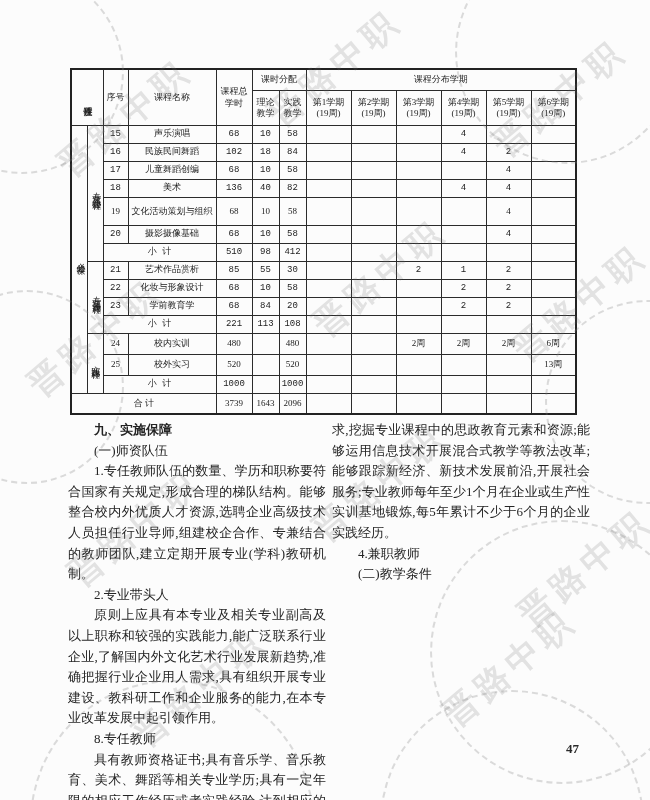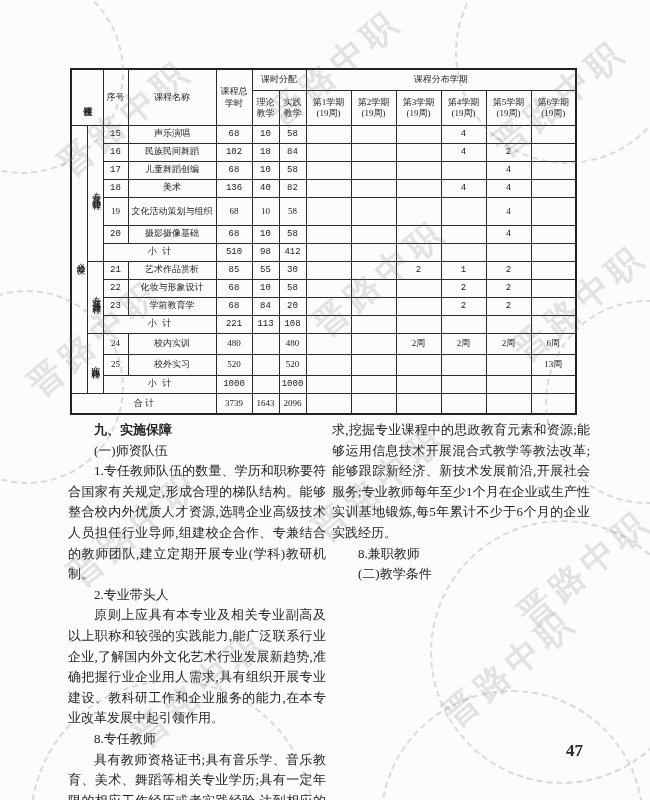--- a/index.html
+++ b/index.html
@@ -40,21 +40,21 @@
   .textcol.left  { left:68px; }
   .textcol.right { left:332px; }
   .textcol p {
     margin:0; font-size:13px; line-height:20.6px; text-align:justify;
     text-indent:2em; color:#242424; word-break:break-all;
   }
   .textcol p.sec-title { font-weight:bold; }
   .textcol p.cont { text-indent:0; }
   .pagenum {
     position:absolute; left:566px; top:741px; z-index:2;
-    font-size:17px; font-weight:bold; color:#2a2a2a;
+    font-size:13px; font-weight:bold; color:#2a2a2a;
   }
 </style>
 </head>
 <body>
 
 <div class="sheet">
 
   <div class="wm-layer">
     <div class="wm-circle" style="left:-80px;top:-30px;width:200px;height:200px;"></div>
     <div class="wm-circle" style="left:455px;top:-60px;width:220px;height:220px;"></div>
@@ -334,19 +334,19 @@
     <p>(一)师资队伍</p>
     <p>1.专任教师队伍的数量、学历和职称要符合国家有关规定,形成合理的梯队结构。能够整合校内外优质人才资源,选聘企业高级技术人员担任行业导师,组建校企合作、专兼结合的教师团队,建立定期开展专业(学科)教研机制。</p>
     <p>2.专业带头人</p>
     <p>原则上应具有本专业及相关专业副高及以上职称和较强的实践能力,能广泛联系行业企业,了解国内外文化艺术行业发展新趋势,准确把握行业企业用人需求,具有组织开展专业建设、教科研工作和企业服务的能力,在本专业改革发展中起引领作用。</p>
     <p>8.专任教师</p>
     <p>具有教师资格证书;具有音乐学、音乐教育、美术、舞蹈等相关专业学历;具有一定年限的相应工作经历或者实践经验,达到相应的技术技能水平;具有本专业理论和实践能力;能够落实课程思政要</p>
   </div>
 
   <div class="textcol right">
     <p class="cont">求,挖掘专业课程中的思政教育元素和资源;能够运用信息技术开展混合式教学等教法改革;能够跟踪新经济、新技术发展前沿,开展社会服务;专业教师每年至少1个月在企业或生产性实训基地锻炼,每5年累计不少于6个月的企业实践经历。</p>
-    <p>8.兼职教师</p>
+    <p>4.兼职教师</p>
     <p>(二)教学条件</p>
 
   </div>
 
   <div class="pagenum">47</div>
 </div>
 
 </body></html>

